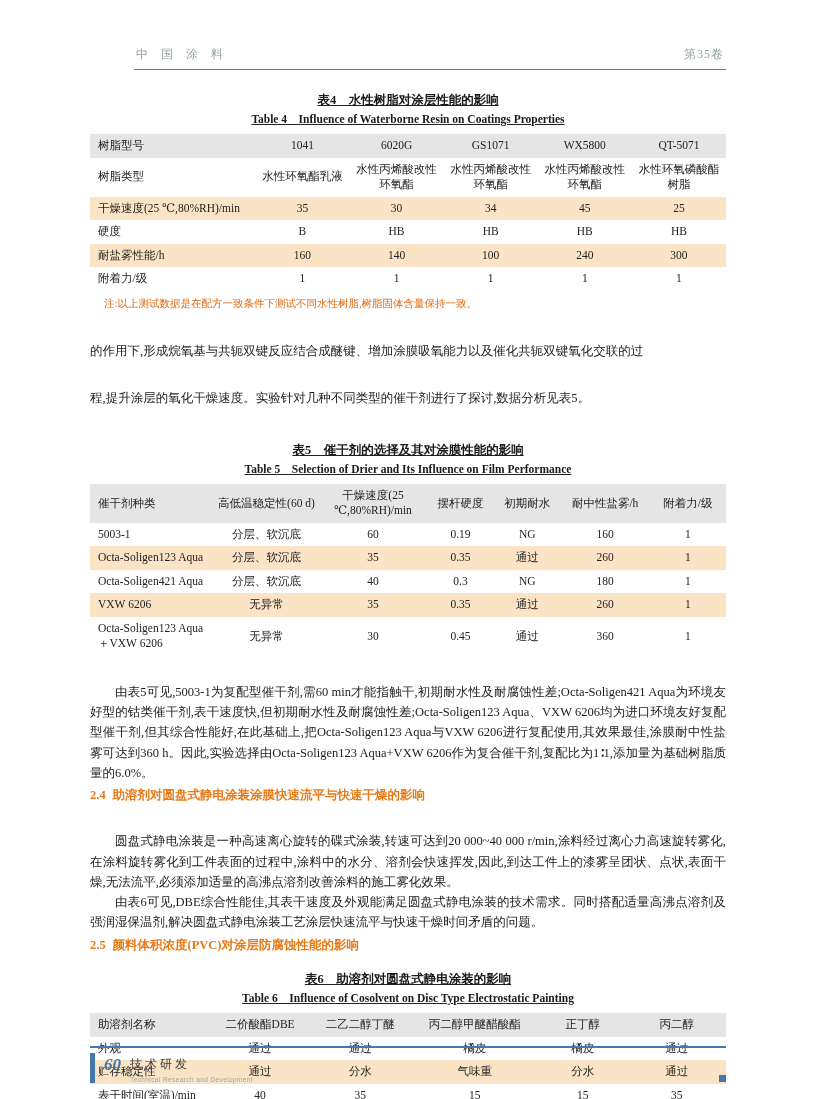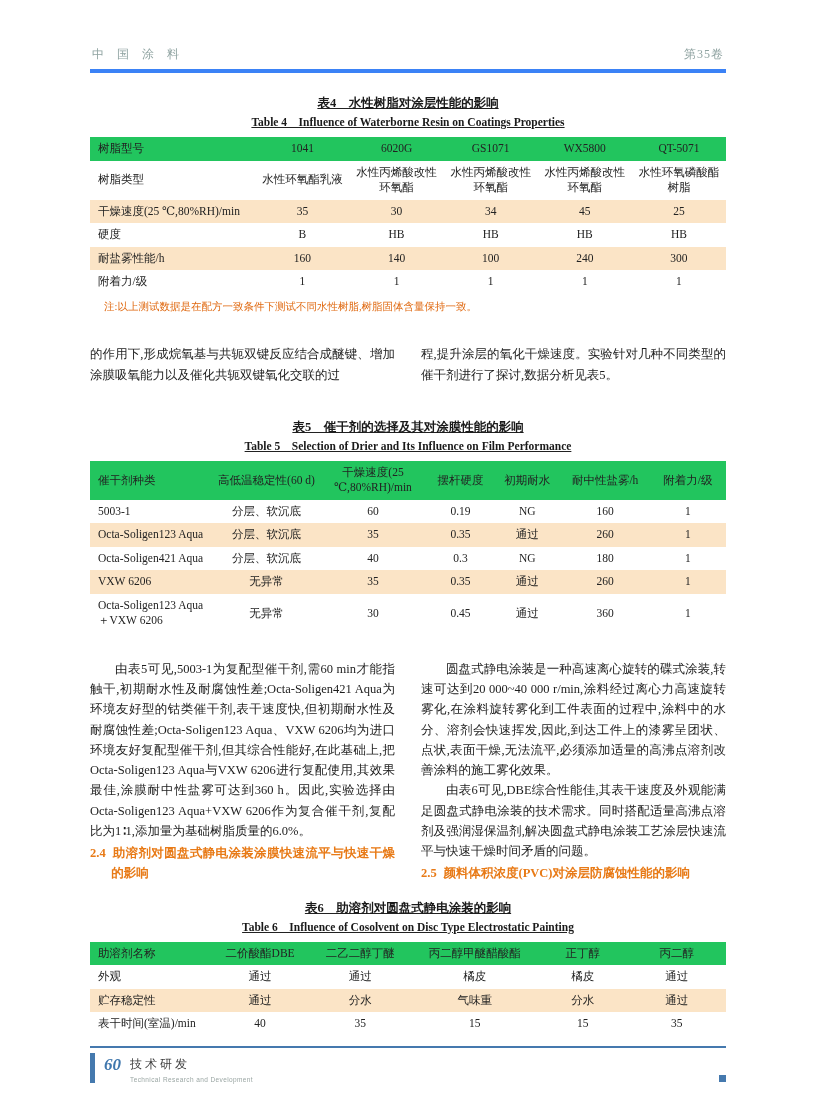--- a/index.html
+++ b/index.html
@@ -13,22 +13,22 @@
     overflow: hidden;
     font-family: "Liberation Serif", "DejaVu Serif", serif;
     color: #212121;
   }
   .content { position: absolute; left: 90px; right: 90px; top: 0; }
 
   
   .page-header {
     display: flex; justify-content: space-between; align-items: flex-end;
     padding: 46px 2px 6px 2px;
-    border-bottom: 4px solid #3b82f6;
-    color: #8fa3a1; font-size: 12px;
+    border-bottom: 1px solid #3b82f6;
+    color: #8fa3a1; font-size: 12px; margin-left: 44px;
   }
   .journal-name { letter-spacing: 5px; }
   .volume-label { letter-spacing: 1px; }
 
   
   .table-caption { text-align: center; text-decoration: underline; }
   .cap-cn { font-size: 12.5px; font-weight: bold; color: #1a1a1a; }
   .cap-en { font-size: 11.5px; font-weight: bold; color: #1a1a1a; margin-top: 3px; }
   .mt22 { margin-top: 22px; }
   .mt36 { margin-top: 34px; }
@@ -36,31 +36,31 @@
 
   
   table.data-table {
     width: 100%; border-collapse: collapse; table-layout: fixed;
     margin-top: 7px; font-size: 11.5px; color: #222;
   }
   table.data-table th, table.data-table td {
     padding: 4px 3px; text-align: center; vertical-align: middle;
     font-weight: normal; line-height: 1.35; word-break: break-word;
   }
-  table.data-table thead tr { background: #22c55e; }
+  table.data-table thead tr { background: #e5e5e5; }
   table.data-table tbody tr:nth-child(even) { background: #fbe4c6; }
   table.data-table th:first-child, table.data-table td:first-child { text-align: left; padding-left: 8px; }
 
   .table-note {
     margin-top: 5px; padding-left: 14px;
     color: #e06a12; font-size: 10.5px; line-height: 1.5;
   }
 
   
-  .two-col { display: flex; gap: 26px; }
+  .two-col { display: flex; gap: 26px; flex-direction: column; }
   .two-col .col { flex: 1; min-width: 0; }
   .body-block1 { margin-top: 30px; }
   .body-block2 { margin-top: 26px; }
   .body-p {
     font-size: 12.5px; line-height: 1.62; text-align: justify; color: #1c1c1c;
   }
   .body-p.indent { text-indent: 2em; }
 
   .section-heading {
     font-size: 12.5px; line-height: 1.62; font-weight: bold; color: #e87a16;

